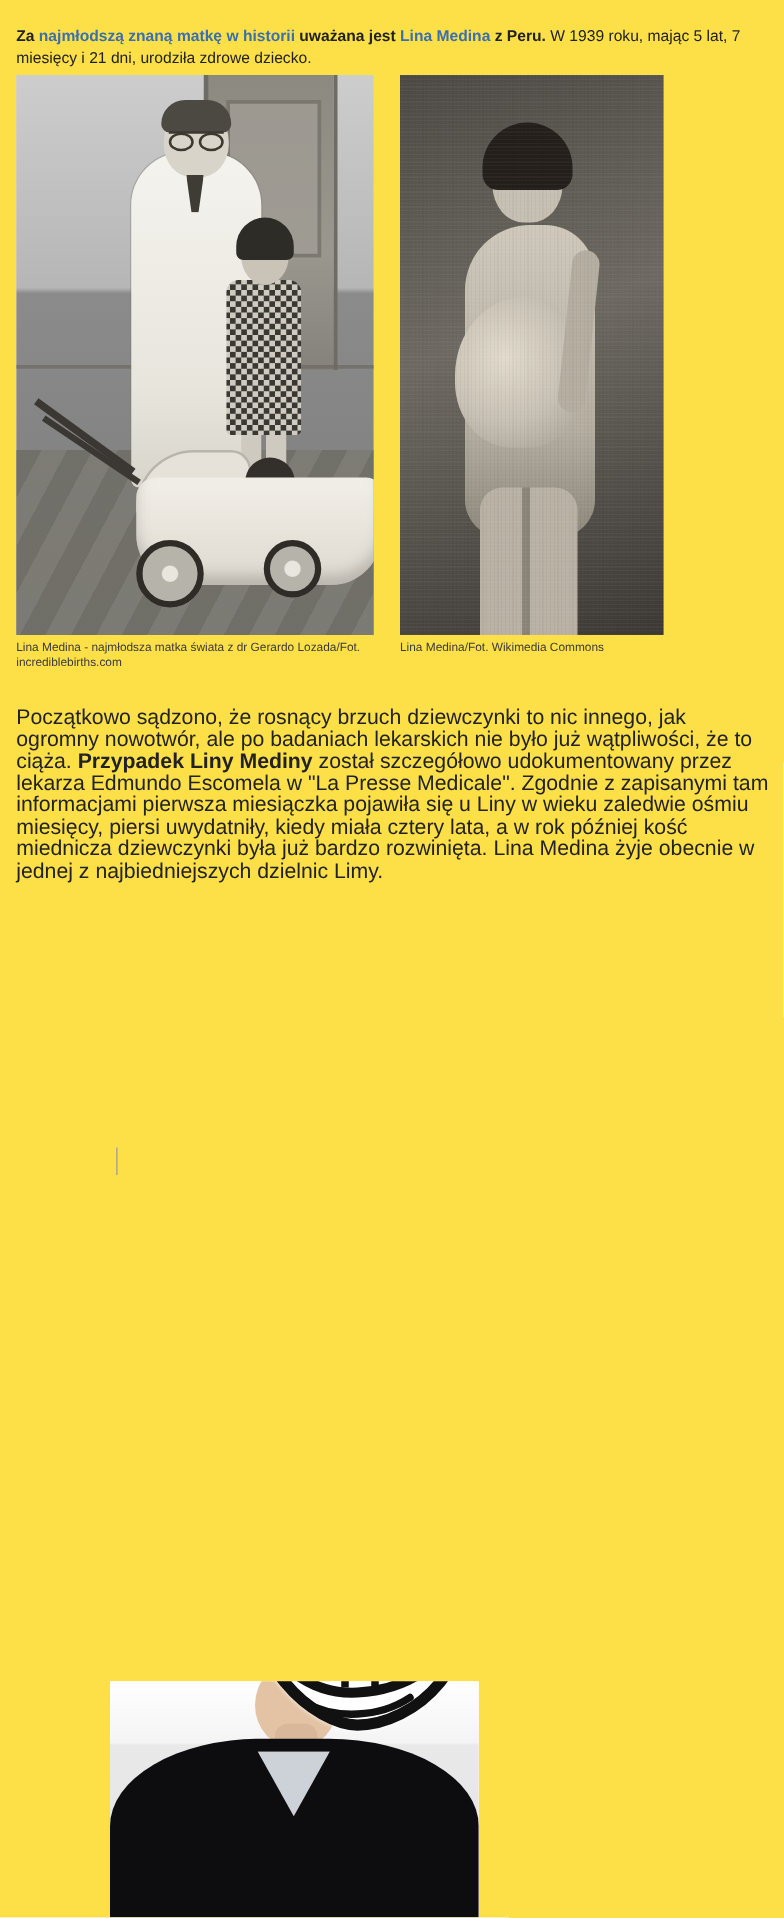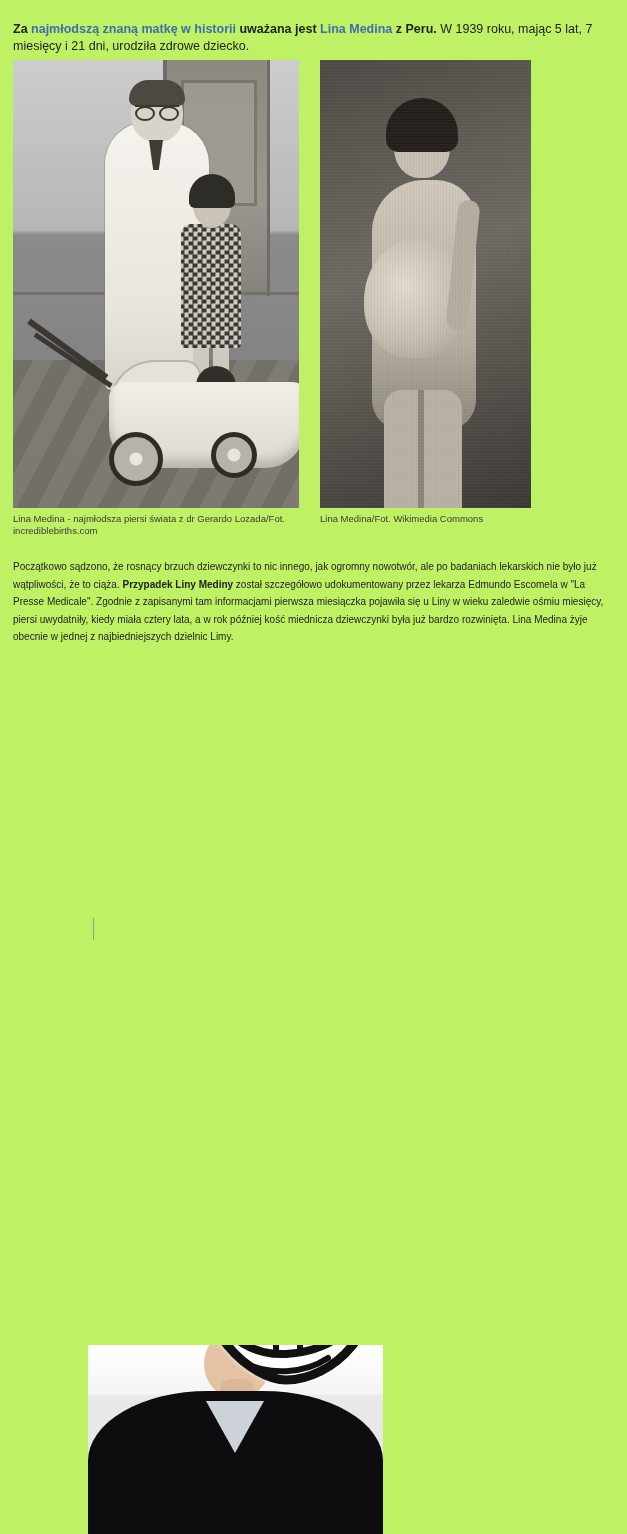--- a/index.html
+++ b/index.html
@@ -13,21 +13,21 @@
     position: relative;
     font-family: "Liberation Sans", sans-serif;
     color: #222222;
     overflow: hidden;
   }
 
   .page {
     position: relative;
     width: 627px;
     height: 1534px;
-    background: #bef264;
+    background: #fde047;
   }
 
   
   .lead {
     position: absolute;
     left: 13px;
     top: 8px;
     width: 600px;
     font-size: 12.5px;
     line-height: 17px;
@@ -231,21 +231,21 @@
       repeating-linear-gradient(0deg, rgba(255,255,255,.035) 0 1px, transparent 1px 3px),
       repeating-linear-gradient(90deg, rgba(0,0,0,.035) 0 1px, transparent 1px 3px);
   }
 
   
   .body-text {
     position: absolute;
     left: 13px;
     top: 548px;
     width: 602px;
-    font-size: 10px;
+    font-size: 17px;
     line-height: 17.5px;
     color: #222;
   }
   .body-text b { font-weight: bold; }
 
   
   .caret {
     position: absolute;
     left: 93px;
     top: 918px;
@@ -328,21 +328,21 @@
 
         <div class="p1-handle"></div>
         <div class="p1-handle2"></div>
         <div class="p1-pram-hood"></div>
         <div class="p1-baby-head"></div>
         <div class="p1-baby-hair"></div>
         <div class="p1-pram-body"></div>
         <div class="p1-wheel l"></div>
         <div class="p1-wheel r"></div>
       </div>
-      <div class="caption">Lina Medina - najmłodsza piersi świata z dr Gerardo Lozada/Fot. incrediblebirths.com</div>
+      <div class="caption">Lina Medina - najmłodsza matka świata z dr Gerardo Lozada/Fot. incrediblebirths.com</div>
     </div>
 
     <div class="photo-block photo-right">
       <div class="photo-frame">
         <div class="p2-bg"></div>
         <div class="p2-body"></div>
         <div class="p2-belly"></div>
         <div class="p2-arm"></div>
         <div class="p2-legs"></div>
         <div class="p2-head"></div>

